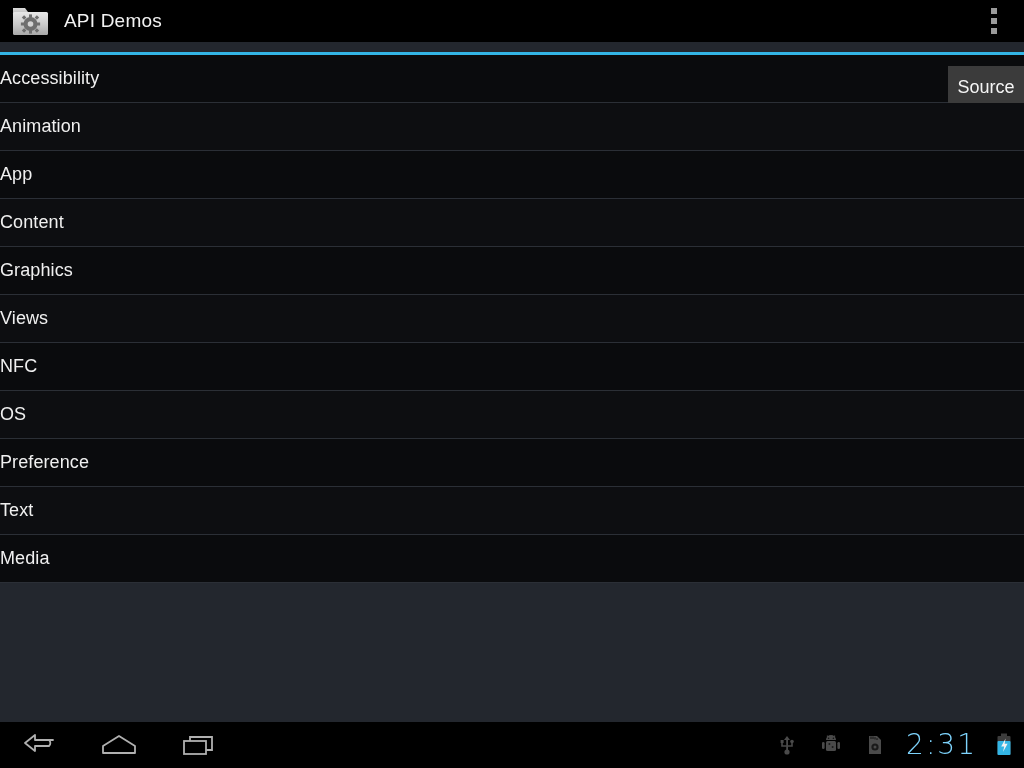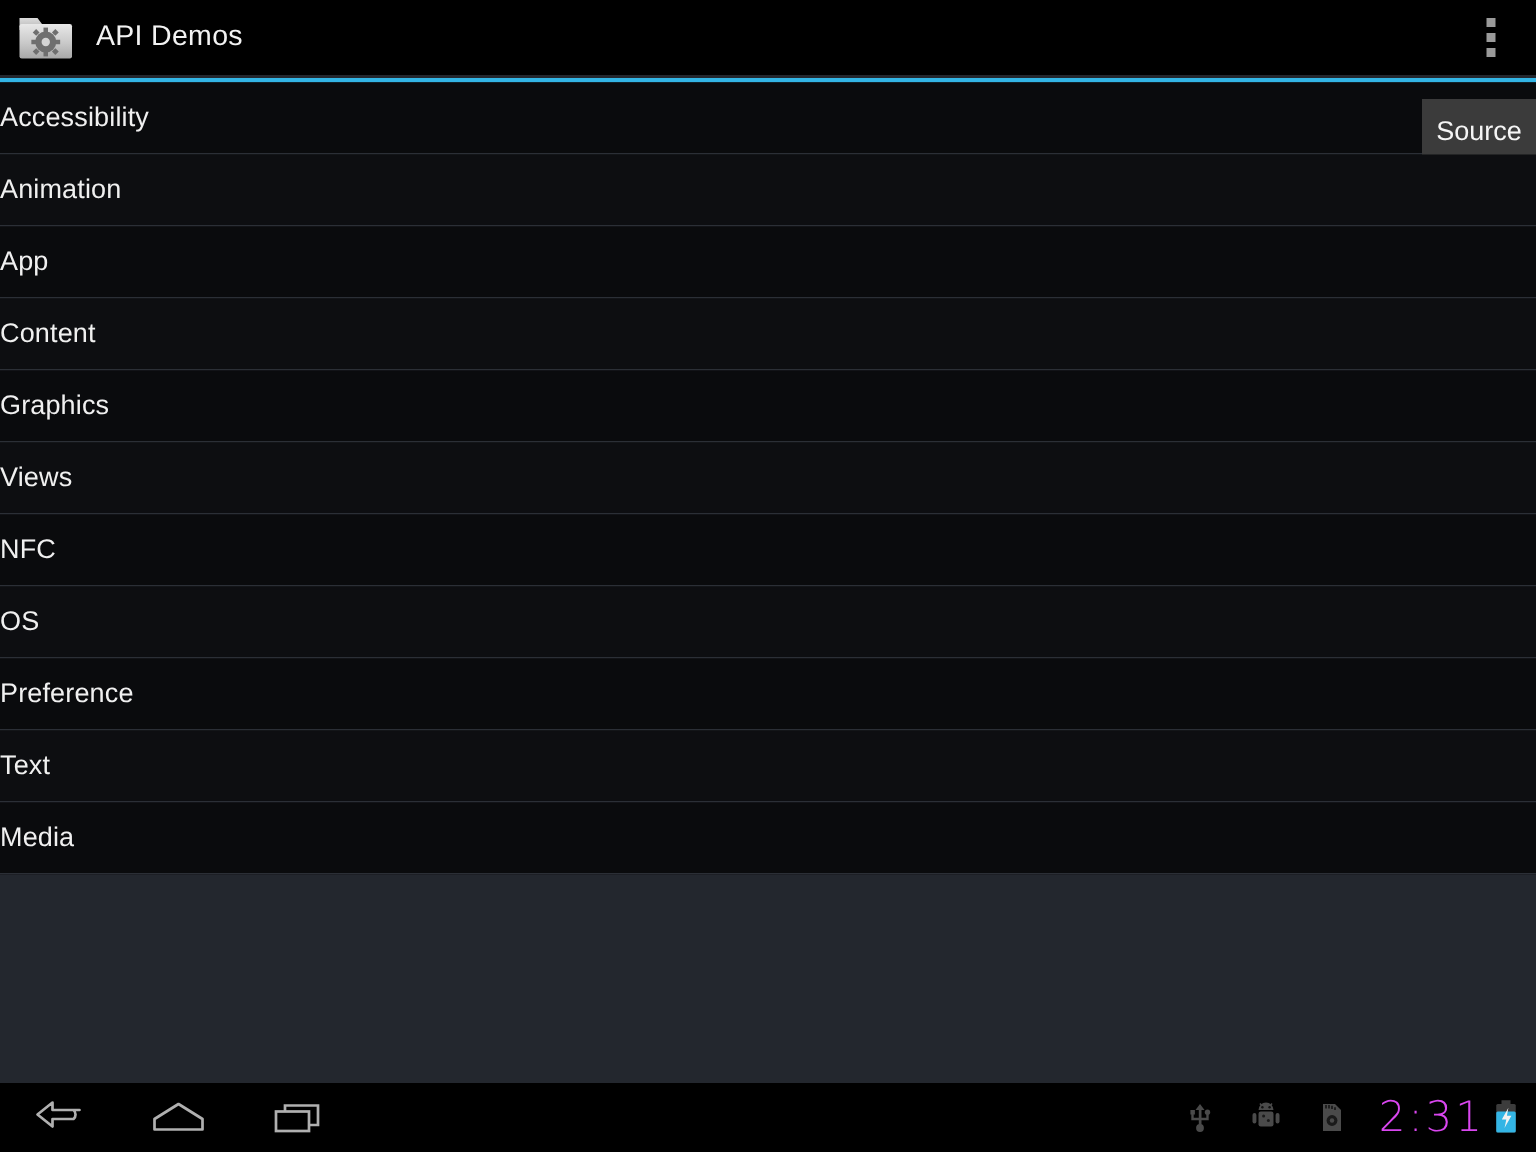--- a/index.html
+++ b/index.html
@@ -21,21 +21,21 @@
     height: 768px;
     background: #23272e;
     overflow: hidden;
   }
 
   
   #action-bar {
     position: absolute;
     left: 0; top: 0;
     width: 1024px;
-    height: 50px;
+    height: 42px;
     background: #000000;
     display: flex;
     align-items: center;
   }
   #app-icon {
     width: 38px;
     height: 34px;
     margin-left: 12px;
     margin-right: 14px;
     flex: 0 0 auto;
@@ -149,26 +149,26 @@
     margin-right: 20px;
   }
   .status-icon {
     width: 22px;
     height: 26px;
     display: flex;
     align-items: center;
     justify-content: center;
   }
   #status-clock {
-    color: #d946ef;
+    color: #7dd3fc;
     font-size: 28px;
     font-family: "DejaVu Sans", sans-serif;
     font-weight: 300;
     letter-spacing: 2px;
-    margin-right: 6px;
+    margin-right: 19px;
     line-height: 46px;
   }
   #status-battery {
     width: 16px;
     height: 24px;
     margin-right: 12px;
     display: flex;
     align-items: center;
   }
 </style>

